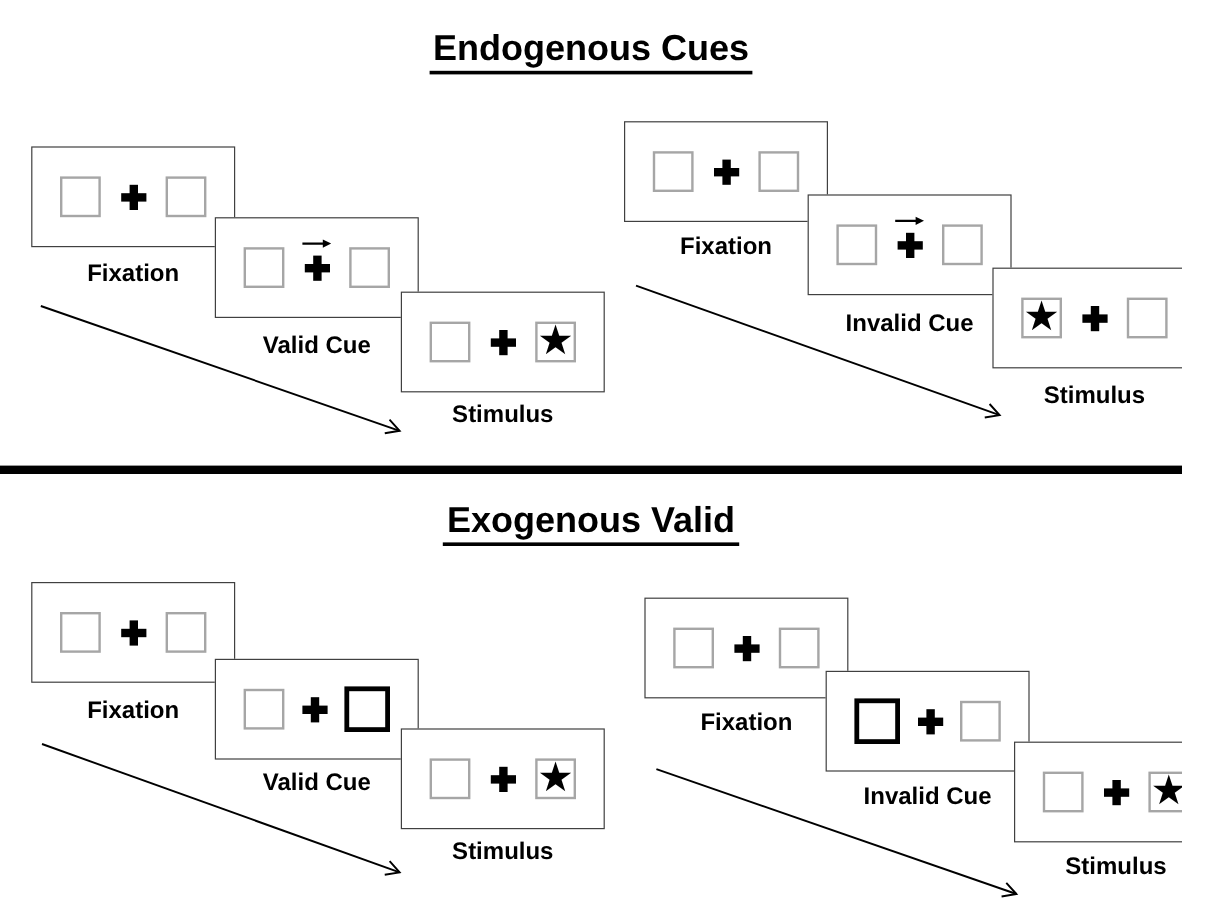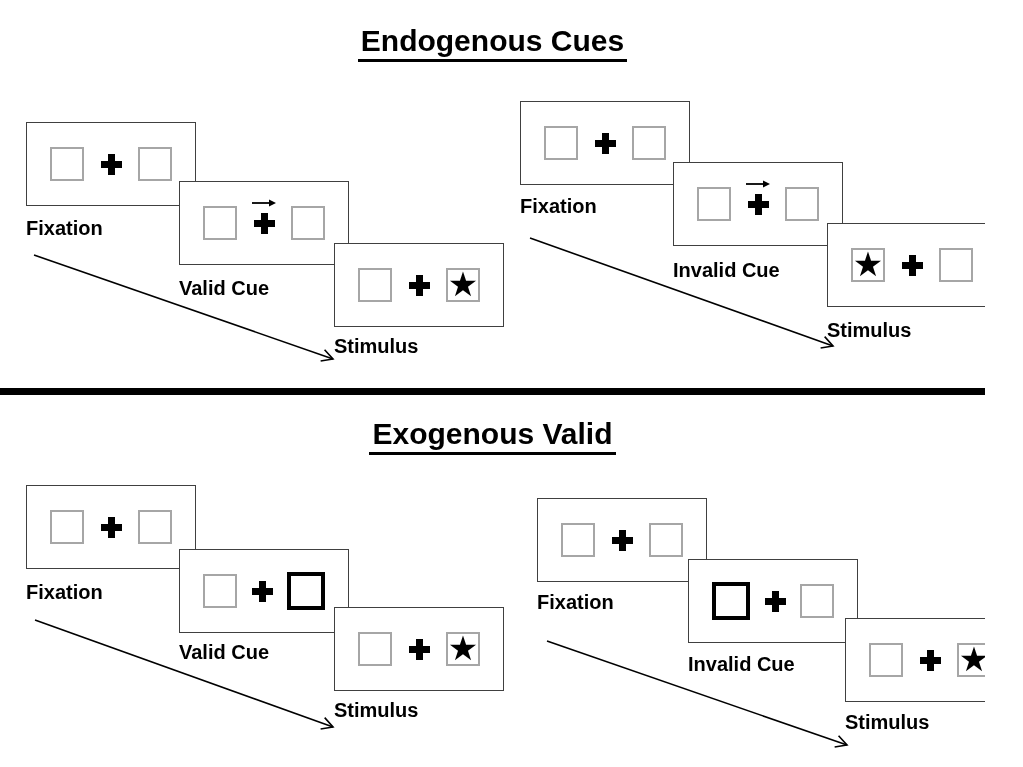--- a/index.html
+++ b/index.html
@@ -41,21 +41,21 @@
   }
   .cross{position:relative;width:21px;height:21px;flex:0 0 auto;}
   .cross i{position:absolute;background:#000;display:block;}
   .cross .h{left:0;right:0;top:7px;height:7px;}
   .cross .v{top:0;bottom:0;left:7px;width:7px;}
   .cue-arrow{
     position:absolute;left:50%;transform:translateX(-50%);
     bottom:calc(50% + 14px);
   }
   .plabel{
-    position:absolute;width:170px;
+    position:absolute;width:170px;text-align:center;
     font-size:20px;font-weight:bold;line-height:21px;white-space:nowrap;
   }
   .divider{
     position:absolute;left:0;top:388px;width:1023px;height:7px;background:#000;
   }
   .tarrow{position:absolute;}
 </style>
 </head>
 <body>
 

